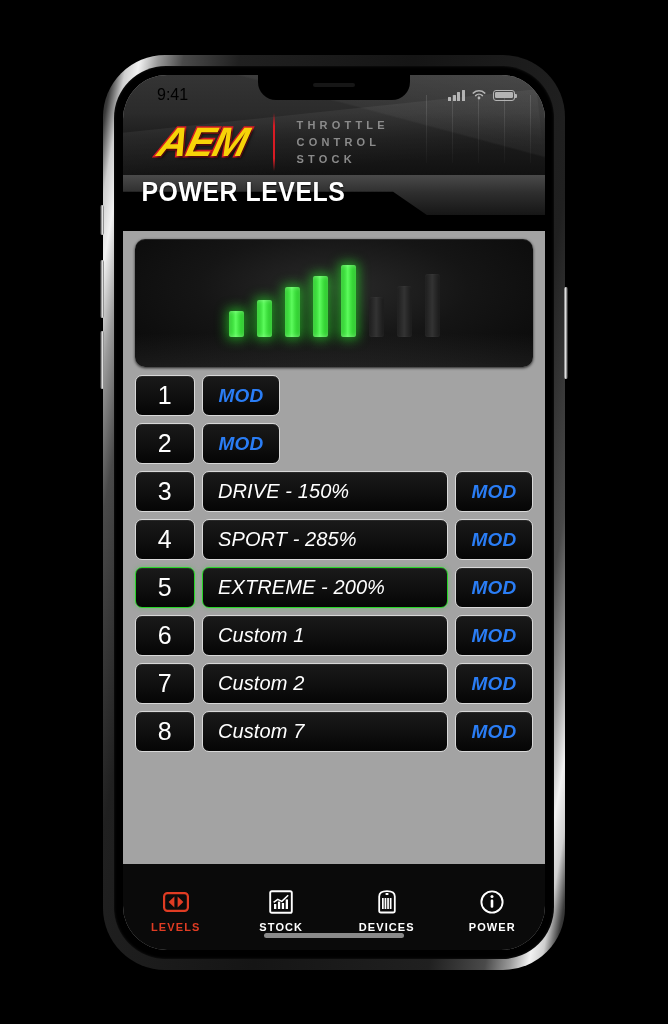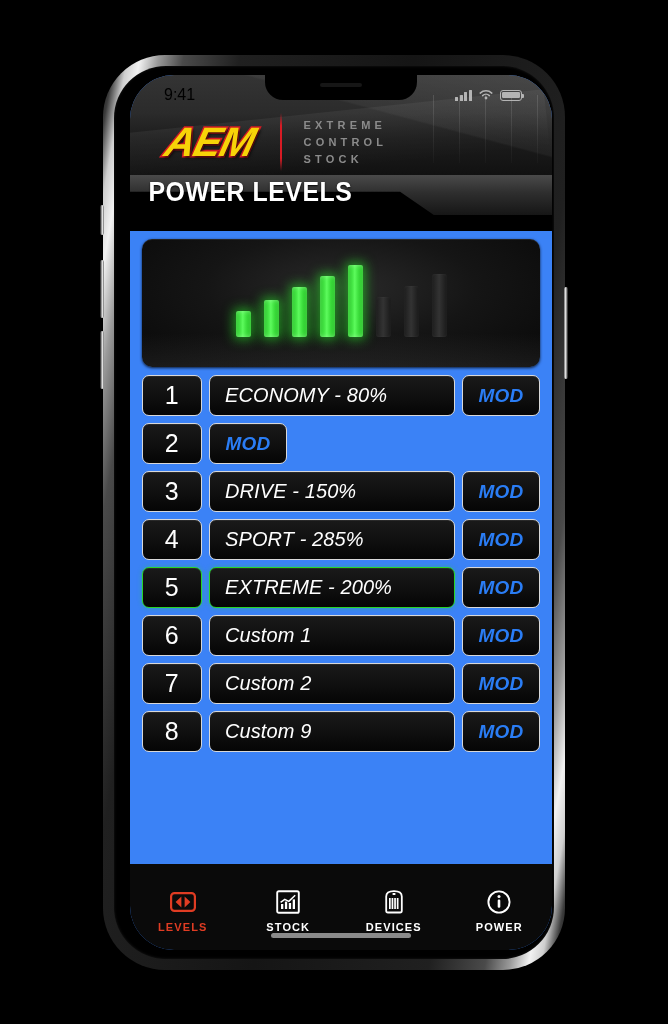--- a/index.html
+++ b/index.html
@@ -25,24 +25,24 @@
     box-shadow:0 0 34px rgba(0,0,0,.95);
   }
   #screen-bezel{
     position:absolute; left:11px; top:11px;
     width:440px; height:893px;
     border-radius:52px;
     background:#000;
     box-shadow:inset 0 0 3px rgba(255,255,255,.10);
   }
   #screen{
-    position:absolute; left:16px; top:9px;
+    position:absolute; left:9px; top:9px;
     width:422px; height:875px;
     border-radius:44px;
-    background:#3b82f6;
+    background:#a3a3a3;
     overflow:hidden;
   }
 
   
   .side-btn{ position:absolute; border-radius:3px; }
   .side-btn.left{
     left:-3px; width:4px;
     background:linear-gradient(90deg,#0e0e0e,#8e8e8e 35%,#e8e8e8 60%,#6a6a6a 100%);
   }
   .side-btn.right{
@@ -251,21 +251,21 @@
           <i style="right:40px"></i>
             <i style="right:14px"></i>
         </div>
         <div id="header-sheen"></div>
         <div id="header-inner">
           <div id="aem-logo">
             <div id="aem-logo-text">AEM</div>
           </div>
           <div id="header-divider"></div>
           <div id="header-sub">
-            <div>EXTREME</div>
+            <div>THROTTLE</div>
             <div>CONTROL</div>
             <div>STOCK</div>
           </div>
         </div>
       </div>
 
       <div id="title-bar">
         <div id="title-plate"></div>
         <div id="page-title">POWER LEVELS</div>
       </div>
@@ -279,23 +279,20 @@
           <div class="meter-bar off" style="height: 40px;"></div>
           <div class="meter-bar off" style="height: 51px;"></div>
           <div class="meter-bar off" style="height: 63px;"></div>
         </div>
 
       <div id="levels-list">
           <div class="level-row">
             <div class="cell cell-num">
               <span>1</span>
             </div>
-            <div class="cell cell-name">
-              <span>ECONOMY - 80%</span>
-            </div>
             <div class="cell cell-mod">
               <span>MOD</span>
             </div>
           </div>
           <div class="level-row">
             <div class="cell cell-num">
               <span>2</span>
             </div>
             <div class="cell cell-mod">
               <span>MOD</span>
@@ -354,21 +351,21 @@
             </div>
             <div class="cell cell-mod">
               <span>MOD</span>
             </div>
           </div>
           <div class="level-row">
             <div class="cell cell-num">
               <span>8</span>
             </div>
             <div class="cell cell-name">
-              <span>Custom 9</span>
+              <span>Custom 7</span>
             </div>
             <div class="cell cell-mod">
               <span>MOD</span>
             </div>
           </div>
         </div>
 
       <div id="tab-bar">
           <div class="tab active">
             <div class="tab-icon">

